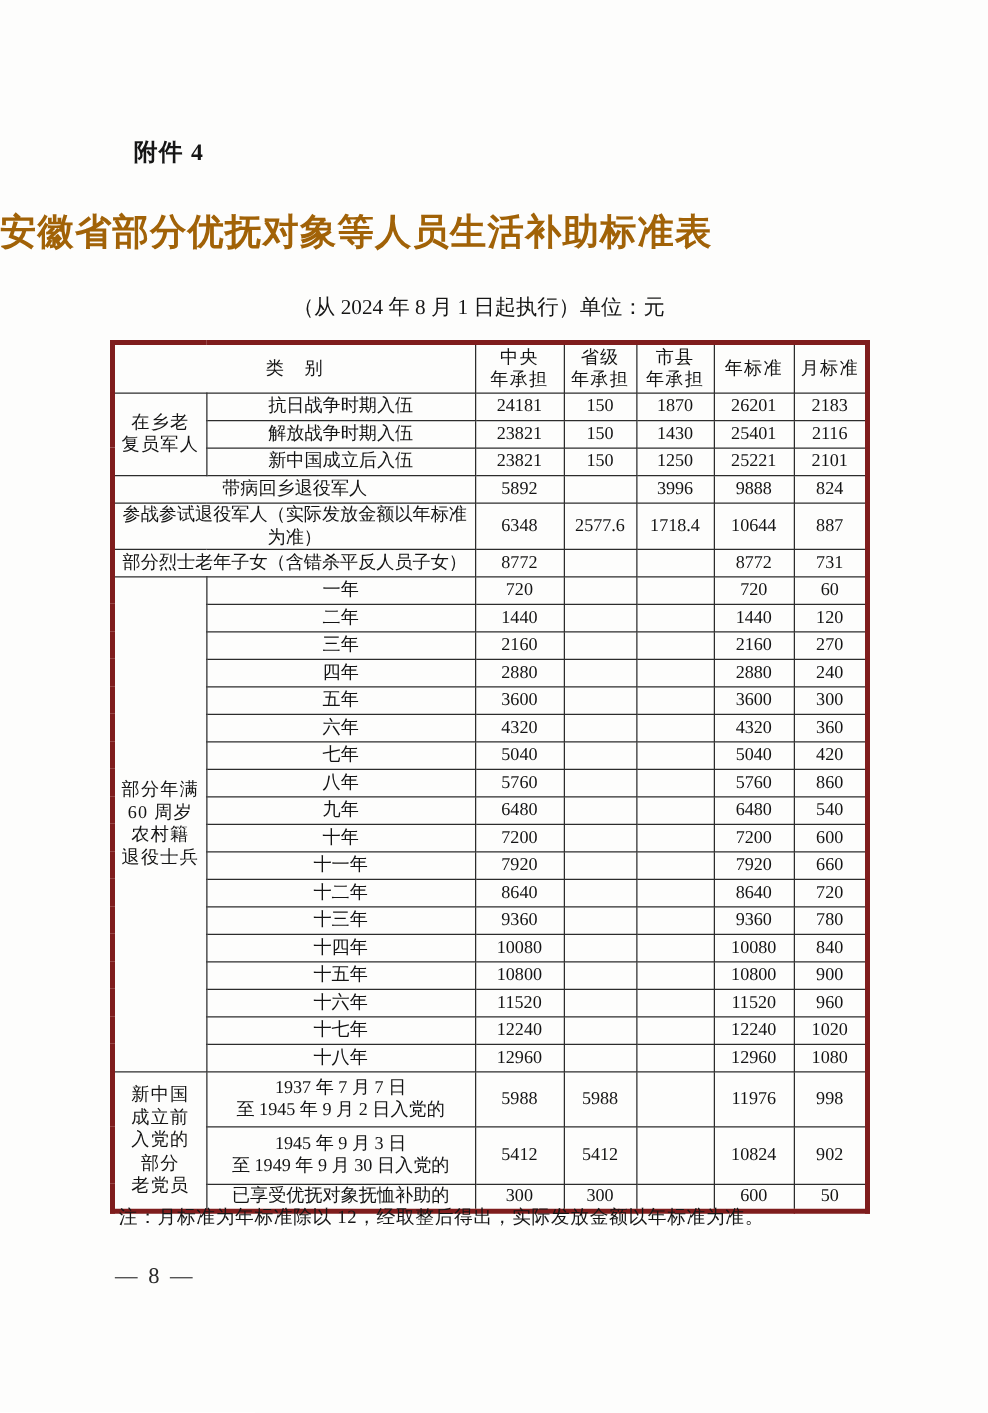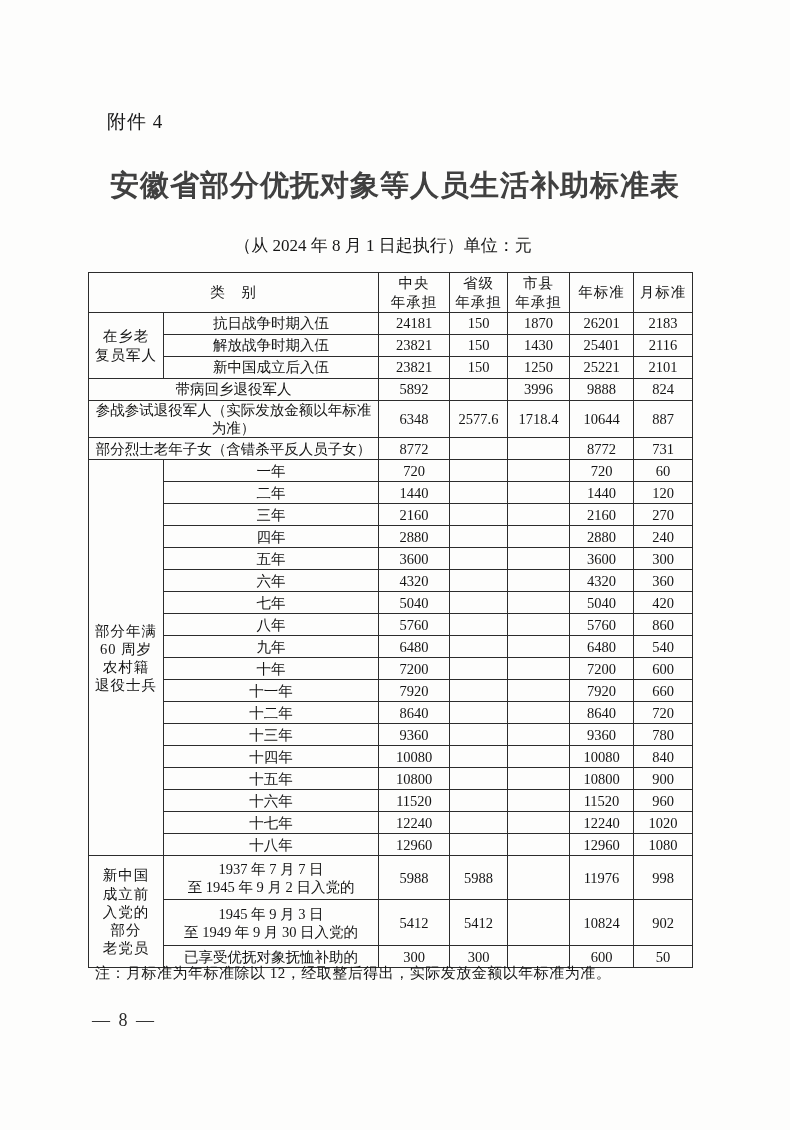--- a/index.html
+++ b/index.html
@@ -15,51 +15,52 @@
     overflow: hidden;
     font-family: "Liberation Serif", "DejaVu Serif", serif;
     color: #161616;
   }
   .attachment {
     position: absolute;
     left: 107px;
     top: 109px;
     font-size: 19px;
     letter-spacing: 1px;
+    font-weight: bold;
   }
   .title {
     position: absolute;
     left: 0;
     top: 166px;
     width: 100%;
     margin: 0;
-    text-align: center;
+    text-align: left;
     font-family: "Liberation Sans", "DejaVu Sans", sans-serif;
     font-weight: 900;
     font-size: 29px;
     letter-spacing: 1px;
-    color: #404040;
+    color: #a16207;
   }
   .meta {
     position: absolute;
     left: 101px;
     top: 234px;
     width: 564px;
     display: flex;
     justify-content: center;
     font-size: 17px;
   }
   table.subsidy {
     position: absolute;
     left: 88px;
     top: 272px;
     width: 604px;
     border-collapse: collapse;
     table-layout: fixed;
-    border: 1px solid #7f1d1d;
+    border: 4px solid #7f1d1d;
   }
   table.subsidy tr { height: 22px; }
   table.subsidy th,
   table.subsidy td {
     border: 1px solid #2c2c2c;
     text-align: center;
     vertical-align: middle;
     font-weight: normal;
     font-size: 14.5px;
     line-height: 1.25;

